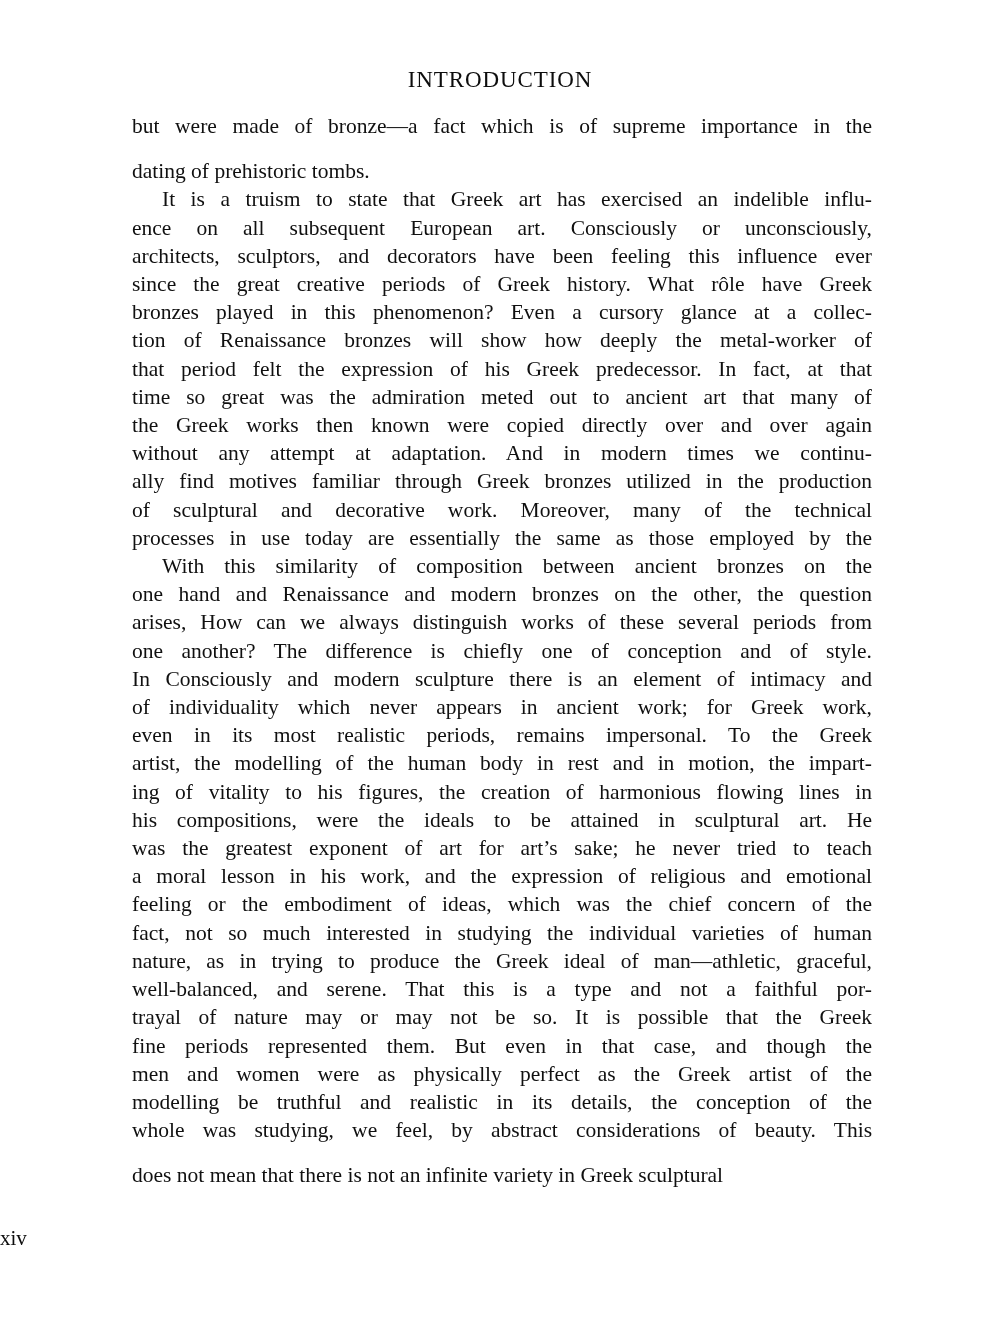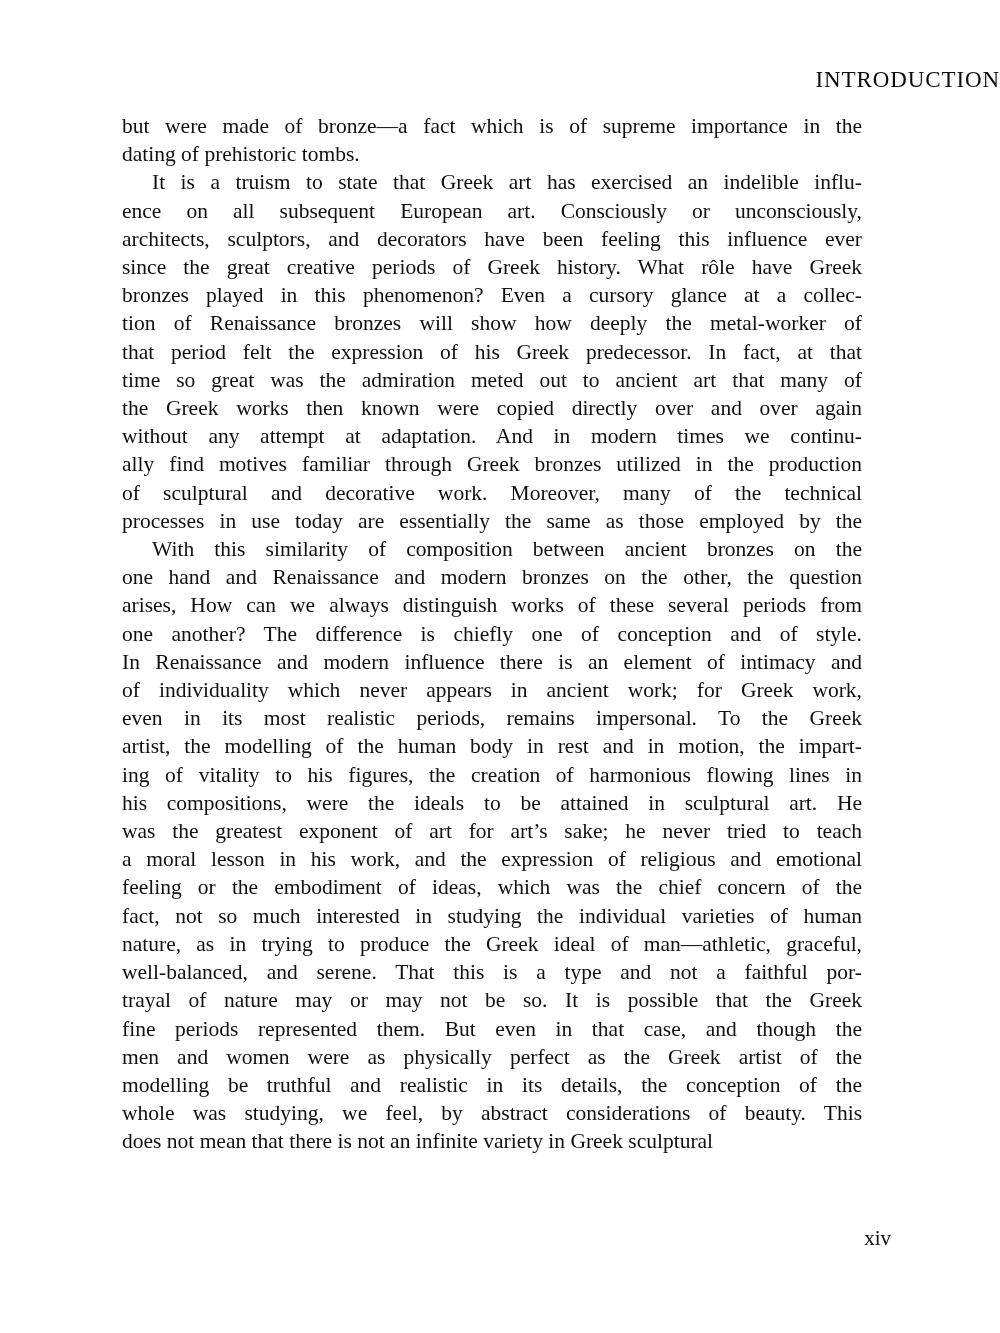--- a/index.html
+++ b/index.html
@@ -23,32 +23,32 @@
     height: 1333px;
     box-sizing: border-box;
   }
 
   
   .running-head {
     position: absolute;
     top: 68px;
     left: 0;
     width: 1000px;
-    text-align: right;
+    text-align: center;
     font-size: 23px;
     letter-spacing: 0.9px;
     line-height: 1;
     color: #0d0d0d;
   }
 
   
   .textblock {
     position: absolute;
     top: 112px;
-    left: 122px;
+    left: 132px;
     width: 740px;
   }
 
   .para {
     margin: 0;
     font-size: 21.5px;
     line-height: 28.2px;
     color: #101010;
     text-align: left;
   }
@@ -57,32 +57,33 @@
   .line {
     display: block;
     text-align: justify;
     text-align-last: justify;
     white-space: nowrap;
   }
   .line.last {
     text-align: left;
     text-align-last: left;
     white-space: normal;
+    margin-top: 17px;
   }
   .line.indent {
     text-indent: 30px;
   }
 
   
   .folio {
     position: absolute;
     top: 1228px;
     left: 0;
     width: 891px;
-    text-align: right;
+    text-align: left;
     font-size: 21px;
     line-height: 1;
     color: #0d0d0d;
   }
 </style>
 </head>
 <body>
 
 <div class="page">
 
@@ -106,21 +107,21 @@
         <span class="line">without any attempt at adaptation.  And in modern times we continu-</span>
         <span class="line">ally find motives familiar through Greek bronzes utilized in the production</span>
         <span class="line">of sculptural and decorative work.  Moreover, many of the technical</span>
         <span class="line">processes in use today are essentially the  same as those employed by the</span>
       </p>
       <p class="para">
         <span class="line indent">With this similarity of composition between ancient bronzes on the</span>
         <span class="line">one hand and Renaissance and modern bronzes on the other, the question</span>
         <span class="line">arises, How can we always distinguish works of these several periods from</span>
         <span class="line">one another?  The difference is chiefly one of conception and of style.</span>
-        <span class="line">In Renaissance and modern influence there is an element of intimacy and</span>
+        <span class="line">In Consciously and modern sculpture there is an element of intimacy and</span>
         <span class="line">of individuality which never appears in ancient work; for Greek work,</span>
         <span class="line">even in its most realistic periods, remains impersonal.  To the Greek</span>
         <span class="line">artist, the modelling of the human body in rest and in motion, the impart-</span>
         <span class="line">ing of vitality to his figures, the creation of harmonious flowing lines in</span>
         <span class="line">his compositions, were the ideals to be attained in sculptural art.  He</span>
         <span class="line">was the greatest exponent of art for art’s sake; he never tried to teach</span>
         <span class="line">a moral lesson in his work, and the expression of religious and emotional</span>
         <span class="line">feeling or the embodiment of ideas, which was the chief concern of the</span>
         <span class="line">fact, not so much interested in studying the individual varieties of human</span>
         <span class="line">nature, as in trying to produce the Greek ideal of man—athletic, graceful,</span>

